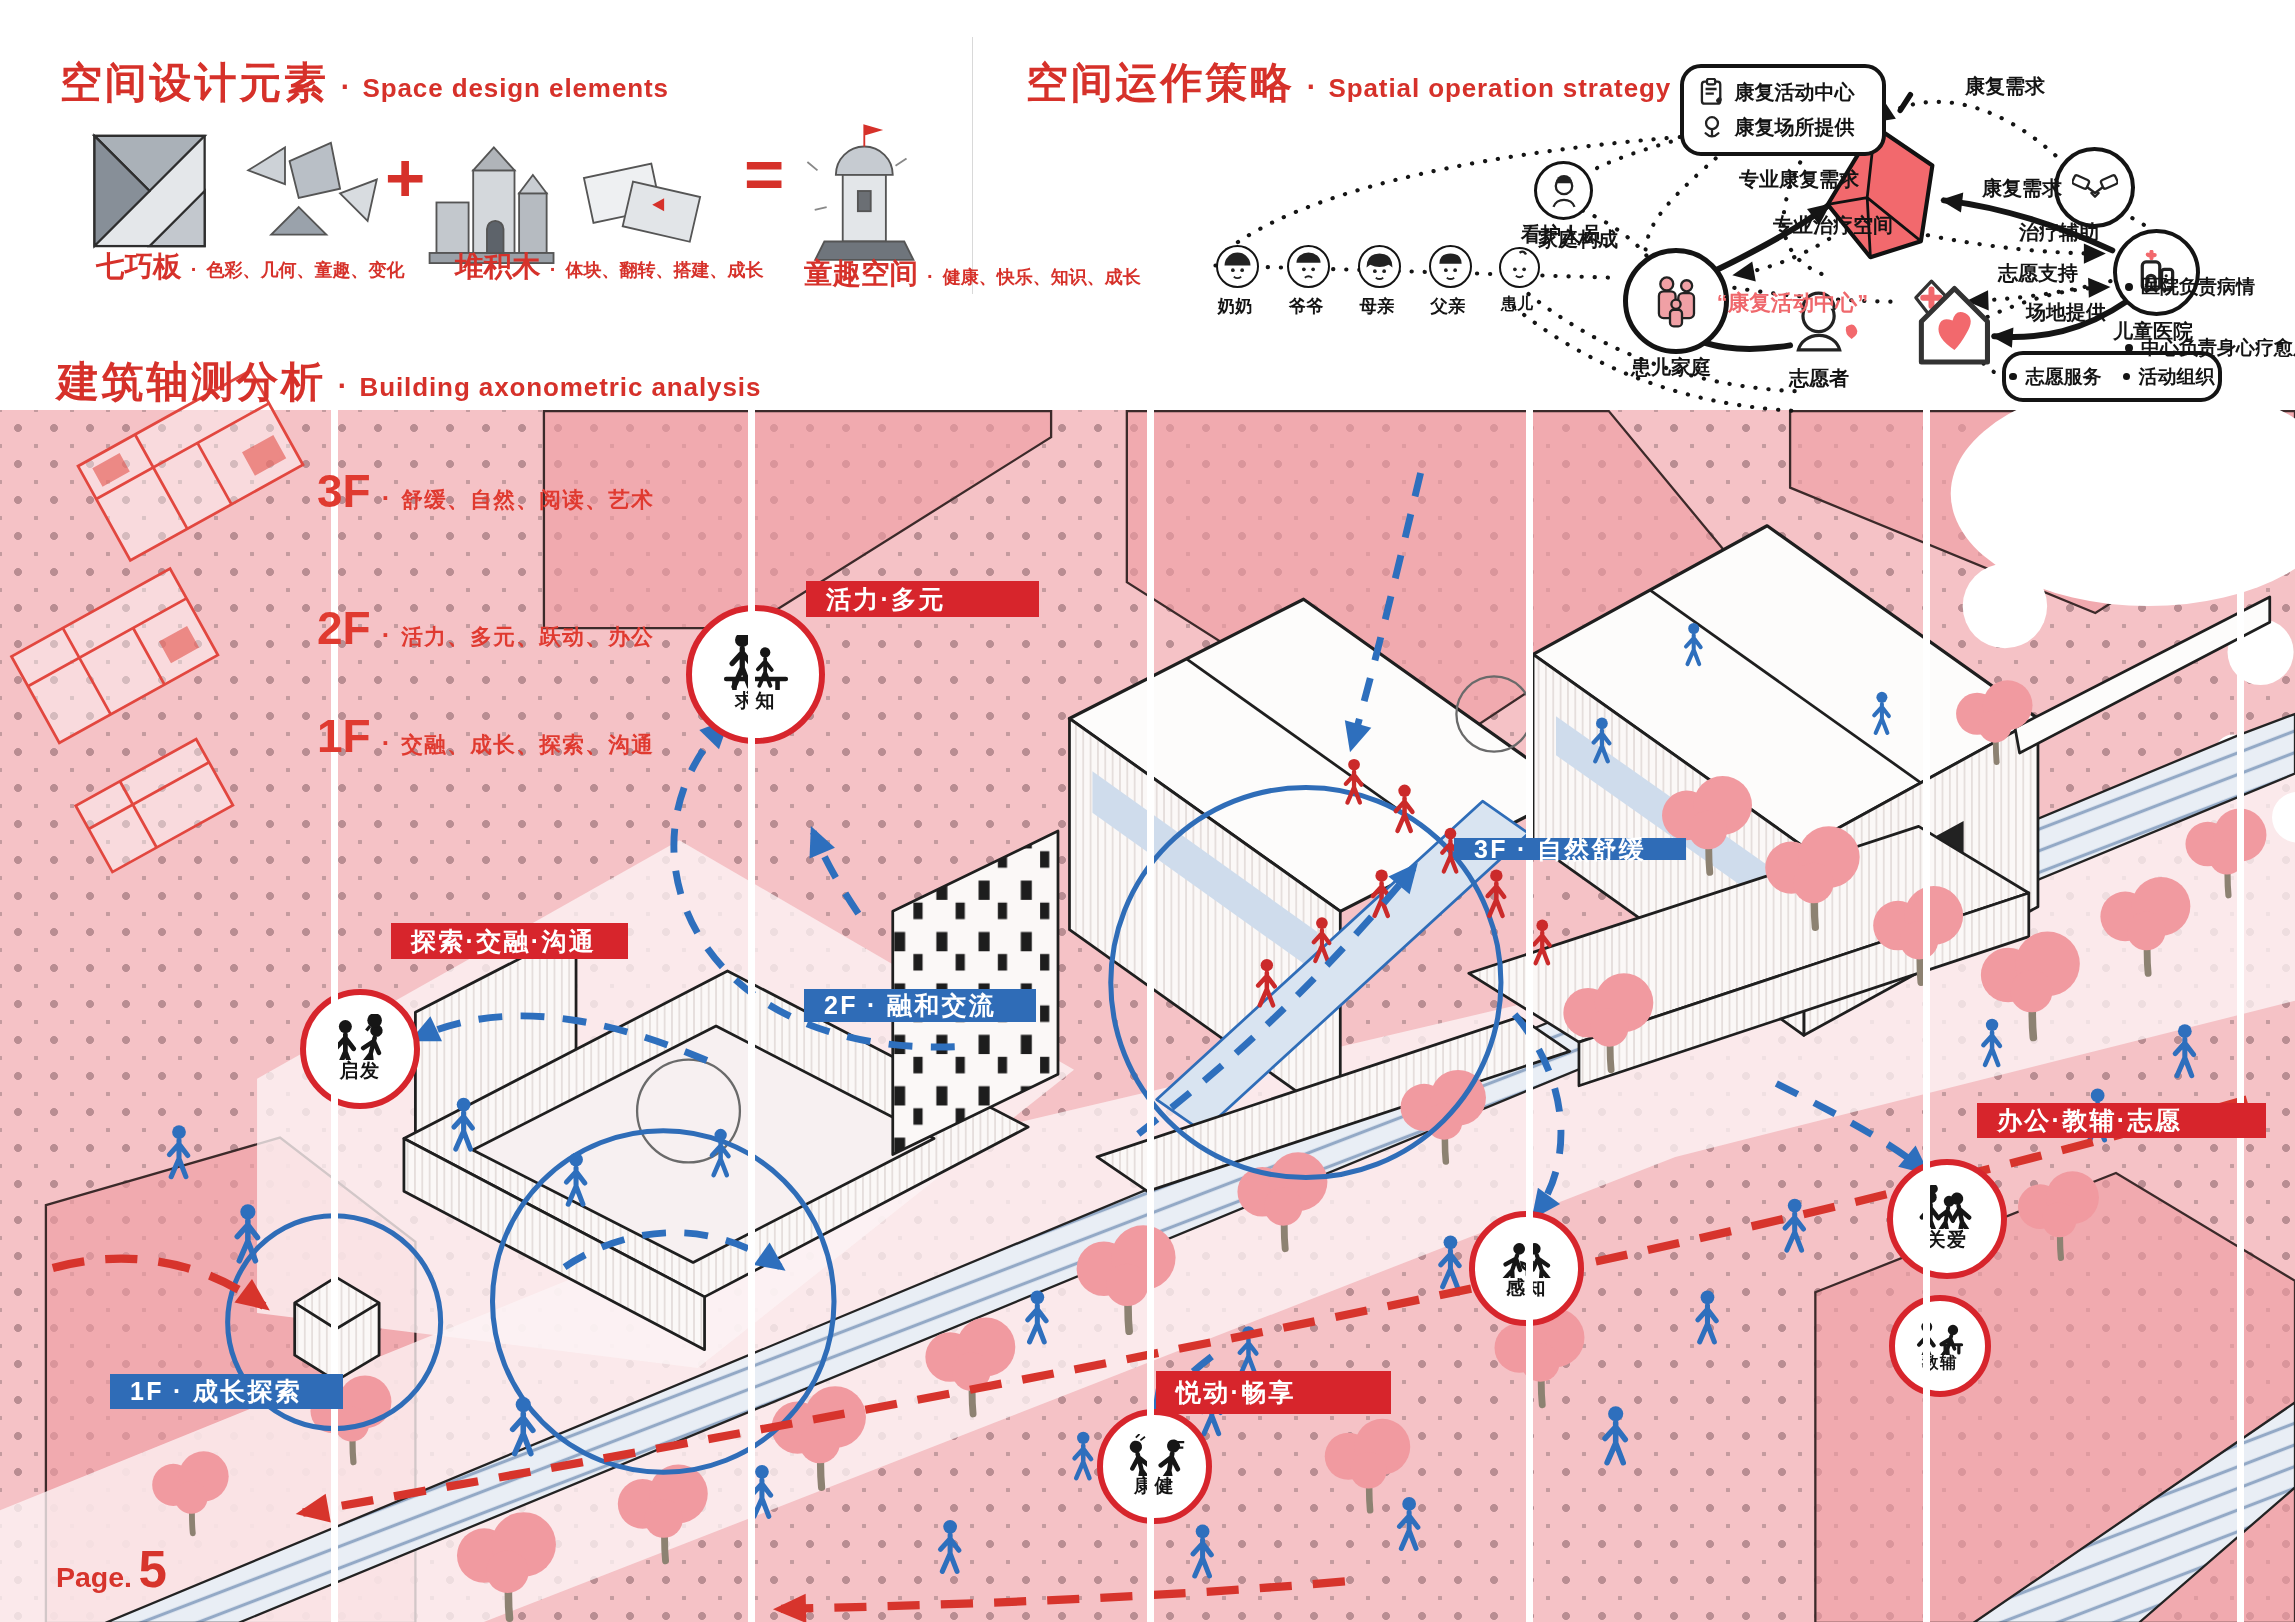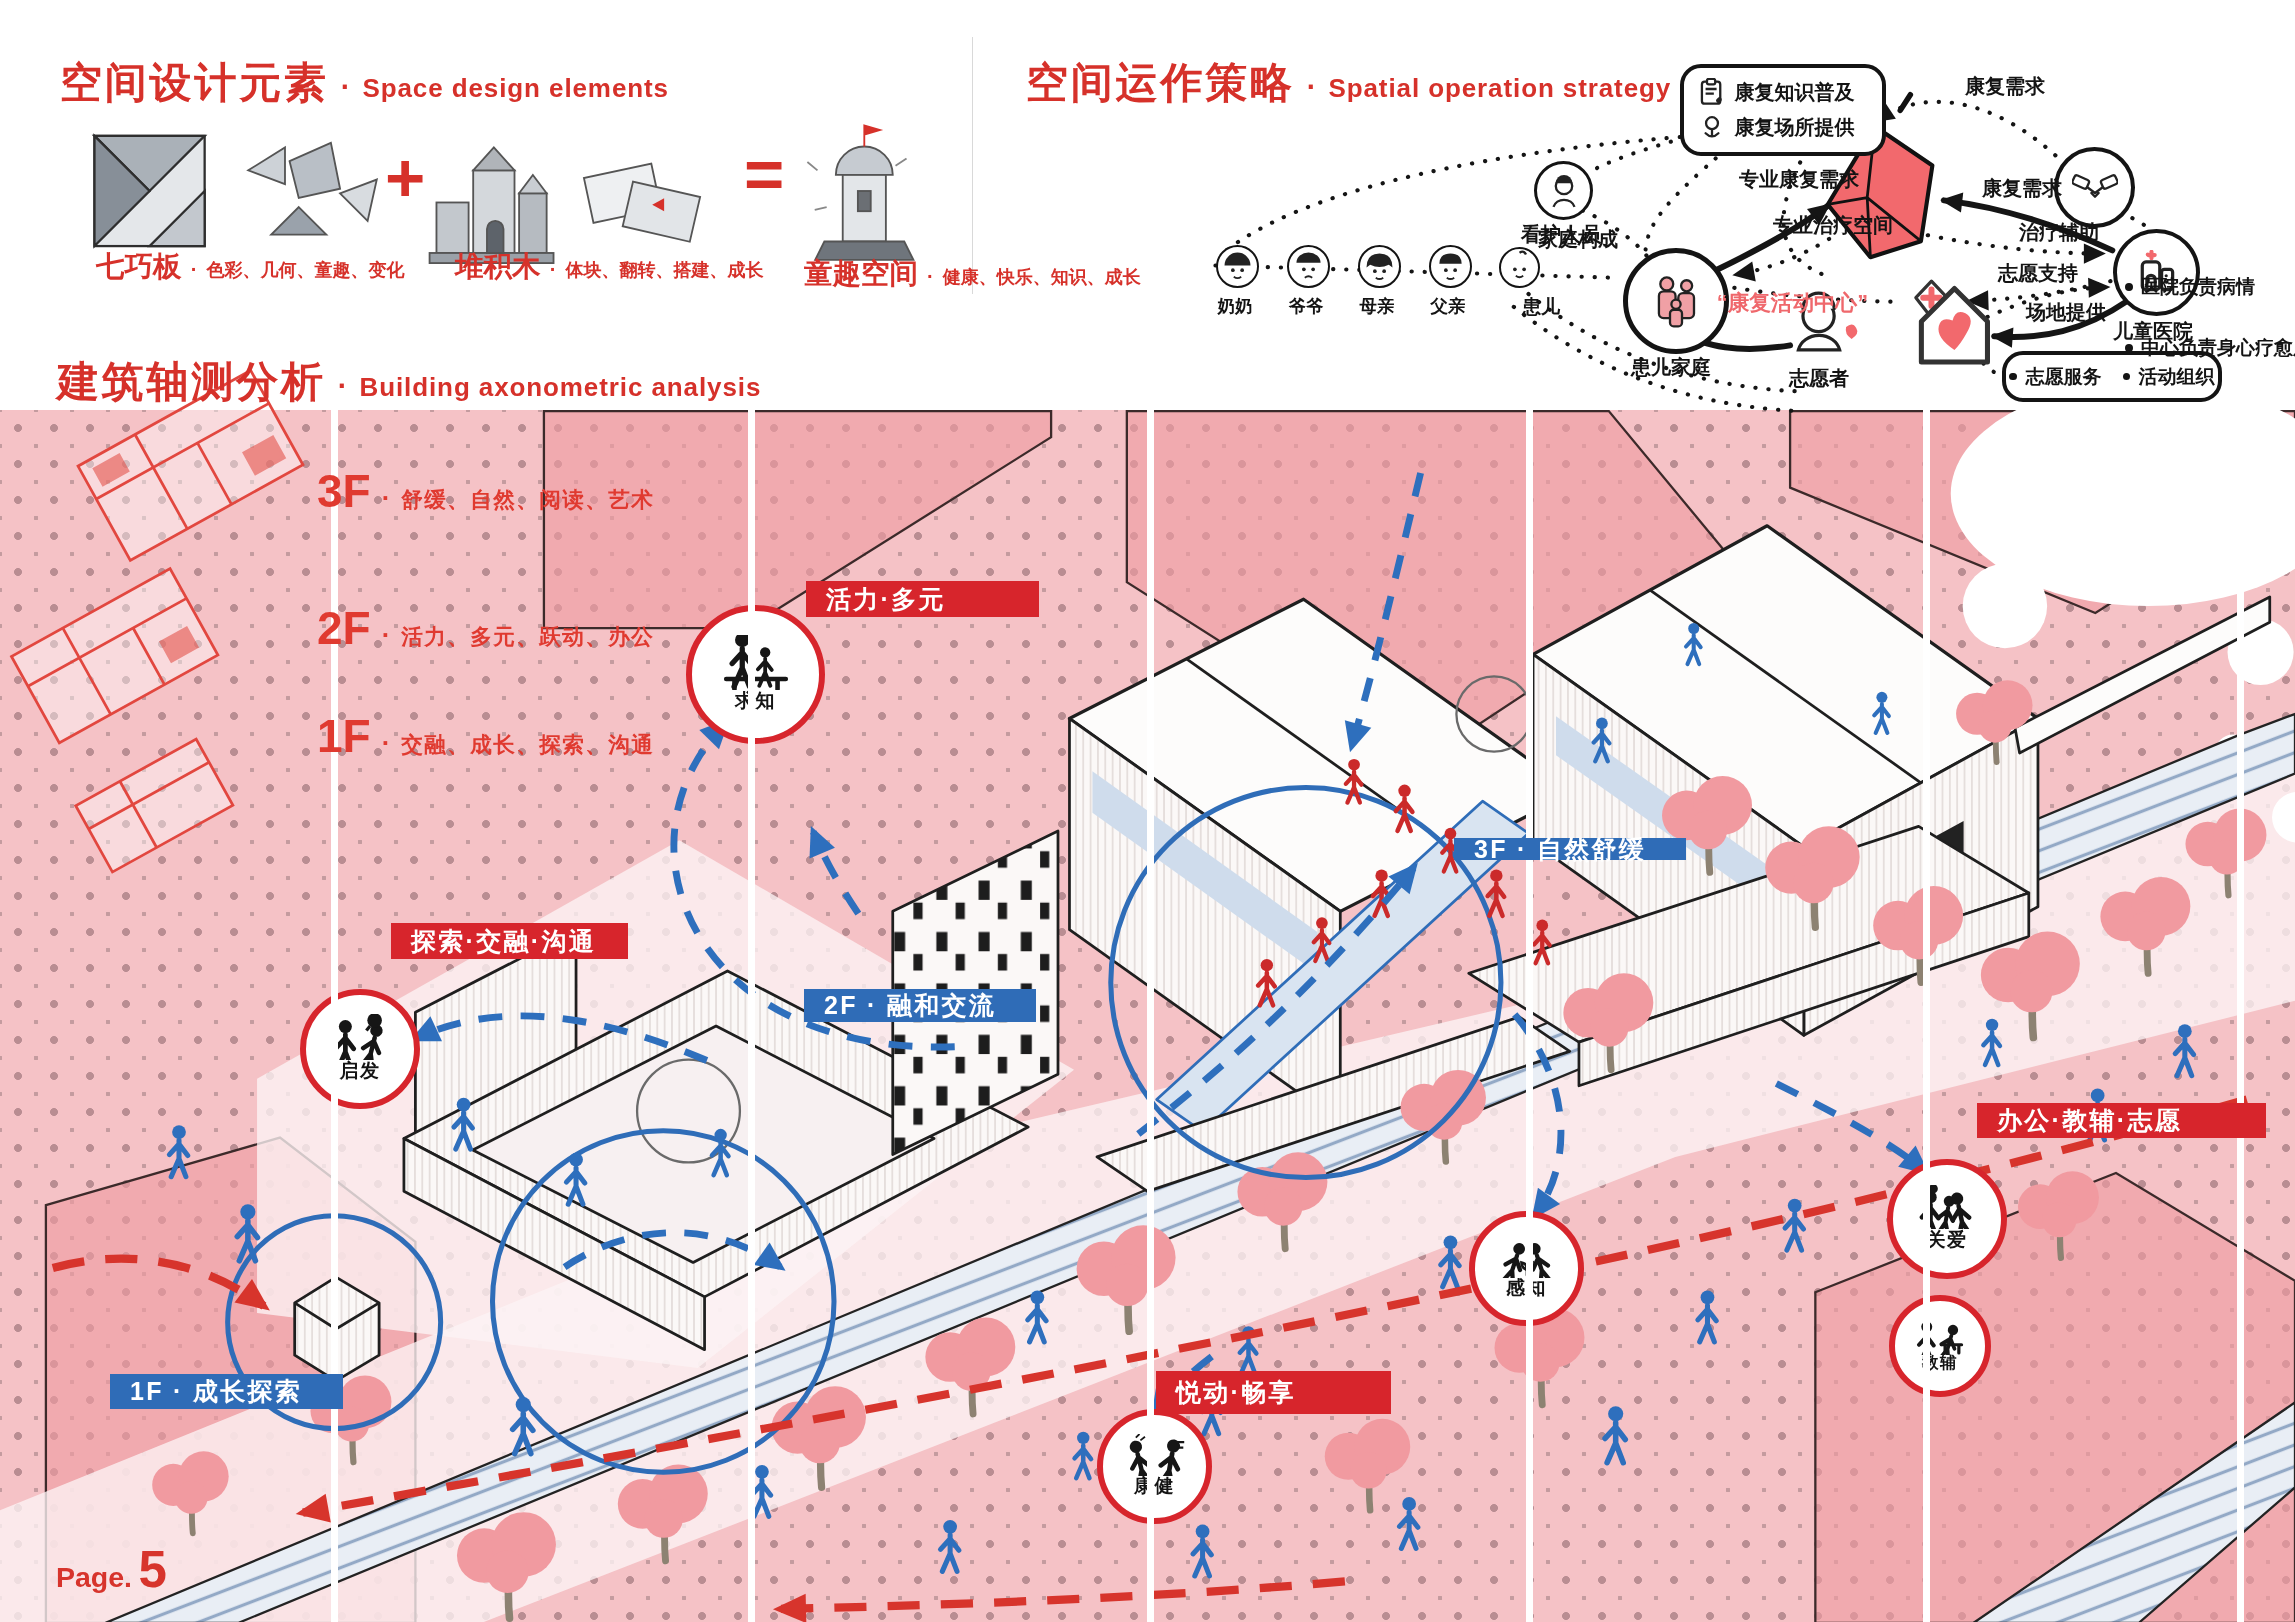--- a/index.html
+++ b/index.html
@@ -380,21 +380,21 @@
   </div>
 
   <div class="abs rbox" style="left:1680px;top:64px;width:182px;height:84px;display:flex;flex-direction:column;justify-content:center;gap:8.3px;padding-left:15.6px;">
     <div style="display:flex;align-items:center;gap:11px;">
       <svg width="24" height="27.5" viewBox="0 0 52 60">
         <rect x="4" y="8" width="40" height="48" rx="6" fill="none" stroke="#222" stroke-width="5"></rect>
         <rect x="15" y="2" width="18" height="12" rx="4" fill="#fff" stroke="#222" stroke-width="5"></rect>
         <path d="M12,24 H36 M12,34 H30" stroke="#222" stroke-width="5"></path>
         <path d="M38,44 q6,-6 9,1 q2,6 -8,10 q-8,-6 -1,-11Z" fill="#222"></path>
       </svg>
-      <span class="slabel">康复知识普及</span>
+      <span class="slabel">康复活动中心</span>
     </div>
     <div style="display:flex;align-items:center;gap:11px;">
       <svg width="24" height="27.5" viewBox="0 0 52 60">
         <circle cx="26" cy="20" r="13" fill="none" stroke="#222" stroke-width="5"></circle>
         <path d="M26,33 V48 M12,42 q14,14 28,0" fill="none" stroke="#222" stroke-width="5" stroke-linecap="round"></path>
       </svg>
       <span class="slabel">康复场所提供</span>
     </div>
   </div>
 
@@ -444,21 +444,21 @@
         <path d="M40,8 q10,-6 14,4" stroke="#222" stroke-width="5" fill="none"></path>
         <circle cx="30" cy="44" r="4" fill="#222"></circle>
         <circle cx="50" cy="44" r="4" fill="#222"></circle>
         <path d="M32,58 q8,6 16,0" stroke="#222" stroke-width="4" fill="none"></path>
       </svg>
   </div>
   <div class="abs slabel" style="left:1235px;top:294px;transform:translateX(-50%);font-size:17.4px;">奶奶</div>
   <div class="abs slabel" style="left:1306px;top:294px;transform:translateX(-50%);font-size:17.4px;">爷爷</div>
   <div class="abs slabel" style="left:1377px;top:294px;transform:translateX(-50%);font-size:17.4px;">母亲</div>
   <div class="abs slabel" style="left:1448px;top:294px;transform:translateX(-50%);font-size:17.4px;">父亲</div>
-  <div class="abs slabel" style="left:1517px;top:294px;transform:translateX(-50%);font-size:19px;margin-left:24px;">患儿</div>
+  <div class="abs slabel" style="left:1517px;top:294px;transform:translateX(-50%);font-size:16px;">患儿</div>
   <div class="abs slabel" style="left:1538px;top:226px;">家庭构成</div>
 
   <div class="abs" style="left:1623px;top:248px;width:96px;height:96px;border:5px solid #141414;border-radius:50%;background:#fff;z-index:60;display:flex;align-items:center;justify-content:center;">
     <svg width="60" height="60" viewBox="0 0 130 130">
       <circle cx="45" cy="28" r="14" fill="#f0a0a5" stroke="#222" stroke-width="5"></circle>
       <circle cx="88" cy="32" r="12" fill="#f0a0a5" stroke="#222" stroke-width="5"></circle>
       <rect x="28" y="44" width="36" height="58" rx="10" fill="#f0a0a5" stroke="#222" stroke-width="5"></rect>
       <rect x="70" y="48" width="34" height="54" rx="10" fill="#f0a0a5" stroke="#222" stroke-width="5"></rect>
       <circle cx="65" cy="72" r="10" fill="#f0a0a5" stroke="#222" stroke-width="5"></circle>
       <rect x="52" y="84" width="26" height="36" rx="8" fill="#f0a0a5" stroke="#222" stroke-width="5"></rect>

